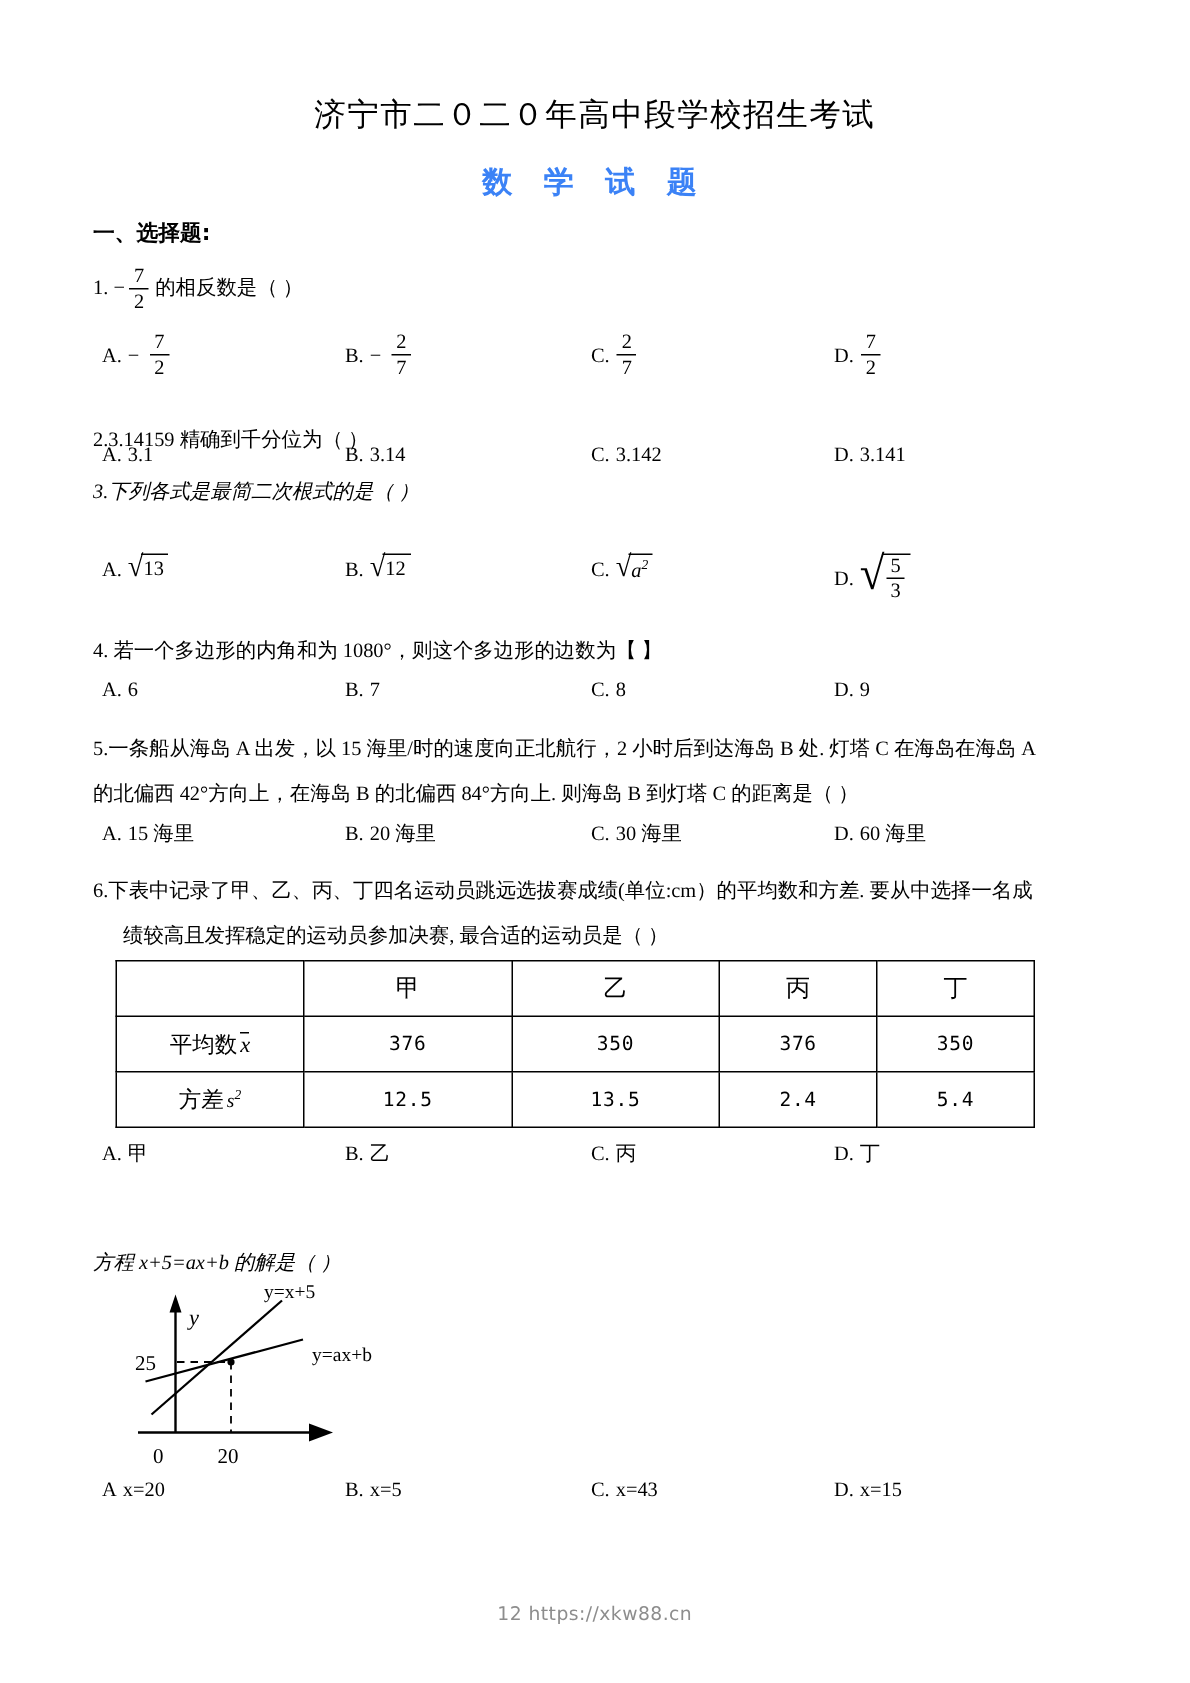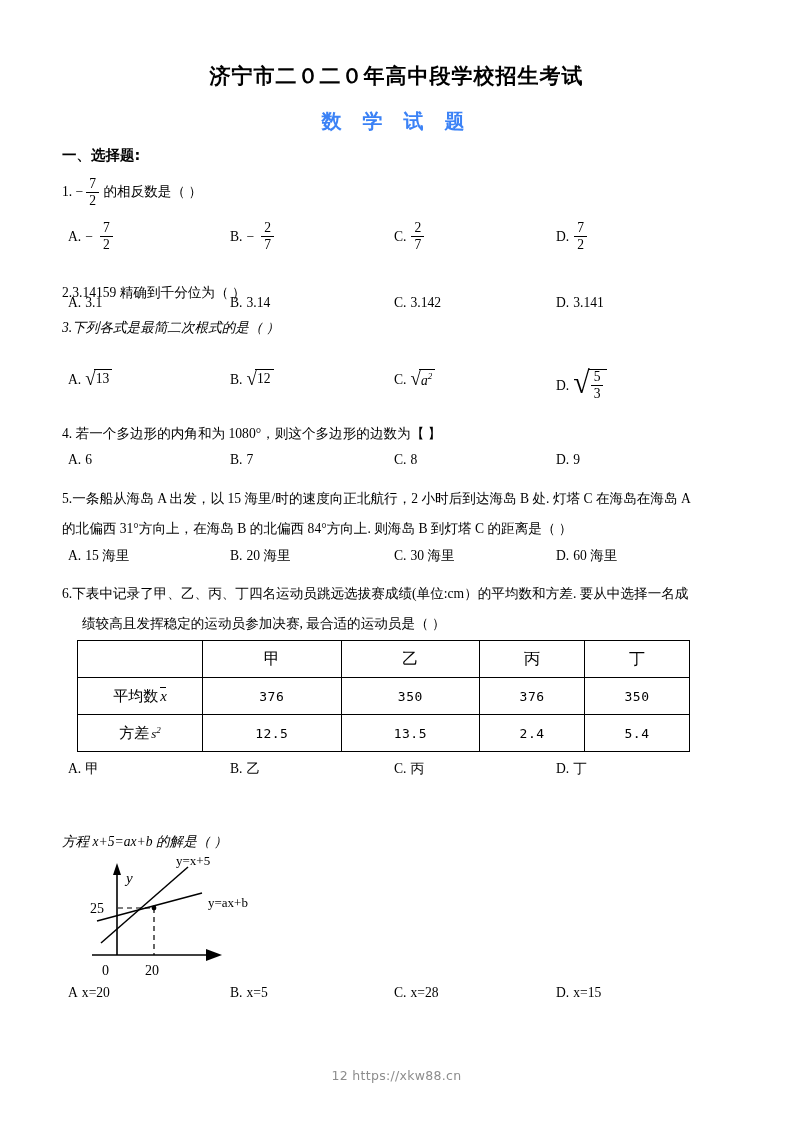--- a/index.html
+++ b/index.html
@@ -25,21 +25,21 @@
   }
 
   
   .title-main {
     position: absolute;
     left: 0; top: 62px;
     width: 793px;
     text-align: center;
     font-family: "DejaVu Serif", "Liberation Serif", serif;
     font-size: 21px;
-    font-weight: bold;
+    font-weight: normal;
     letter-spacing: 1px;
     color: #000;
   }
   .title-sub {
     position: absolute;
     left: 0; top: 108px;
     width: 793px;
     text-align: center;
     font-family: "DejaVu Serif", "Liberation Serif", serif;
     font-size: 20px;
@@ -317,21 +317,21 @@
       <span class="lbl">C.</span>
       <span>8</span>
     </div>
     <div class="opt col-d">
       <span class="lbl">D.</span>
       <span>9</span>
     </div>
   </div>
 
   <div class="qtext" style="left:62px; top:485px;">5.一条船从海岛 A 出发，以 15 海里/时的速度向正北航行，2 小时后到达海岛 B 处. 灯塔 C 在海岛在海岛 A</div>
-  <div class="qtext" style="left:62px; top:515px;">的北偏西 31°方向上，在海岛 B 的北偏西 84°方向上. 则海岛 B 到灯塔 C 的距离是（    ）</div>
+  <div class="qtext" style="left:62px; top:515px;">的北偏西 42°方向上，在海岛 B 的北偏西 84°方向上. 则海岛 B 到灯塔 C 的距离是（    ）</div>
   <div class="optrow" style="top:547px;">
     <div class="opt col-a">
       <span class="lbl">A.</span>
       <span>15 海里</span>
     </div>
     <div class="opt col-b">
       <span class="lbl">B.</span>
       <span>20 海里</span>
     </div>
     <div class="opt col-c">
@@ -432,21 +432,21 @@
     <div class="opt col-a">
       <span class="lbl">A</span>
       <span>x=20</span>
     </div>
     <div class="opt col-b">
       <span class="lbl">B.</span>
       <span>x=5</span>
     </div>
     <div class="opt col-c">
       <span class="lbl">C.</span>
-      <span>x=28</span>
+      <span>x=43</span>
     </div>
     <div class="opt col-d">
       <span class="lbl">D.</span>
       <span>x=15</span>
     </div>
   </div>
 
   <div class="footer">12 https://xkw88.cn</div>
 
 </div>

